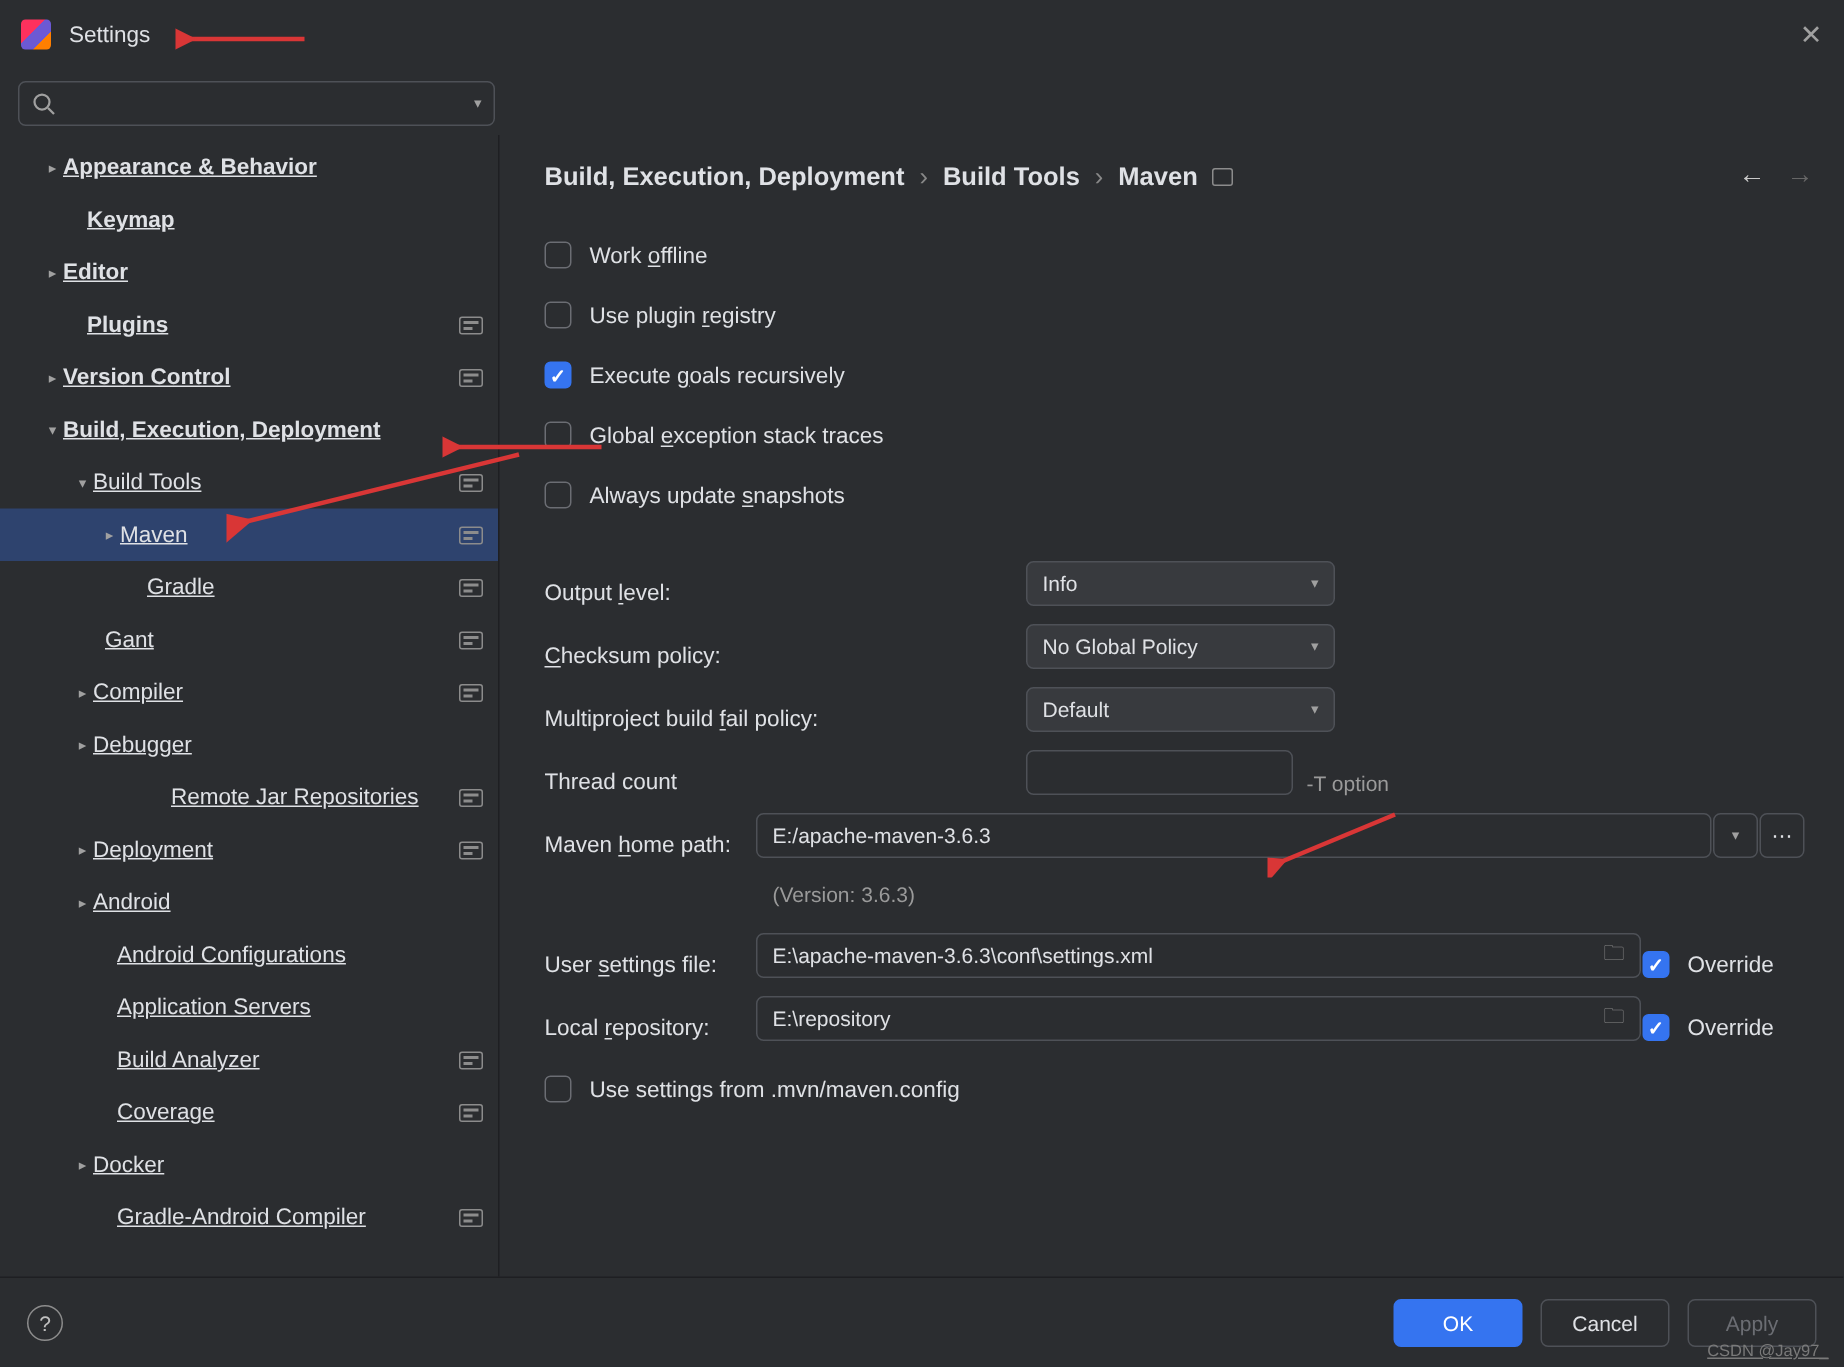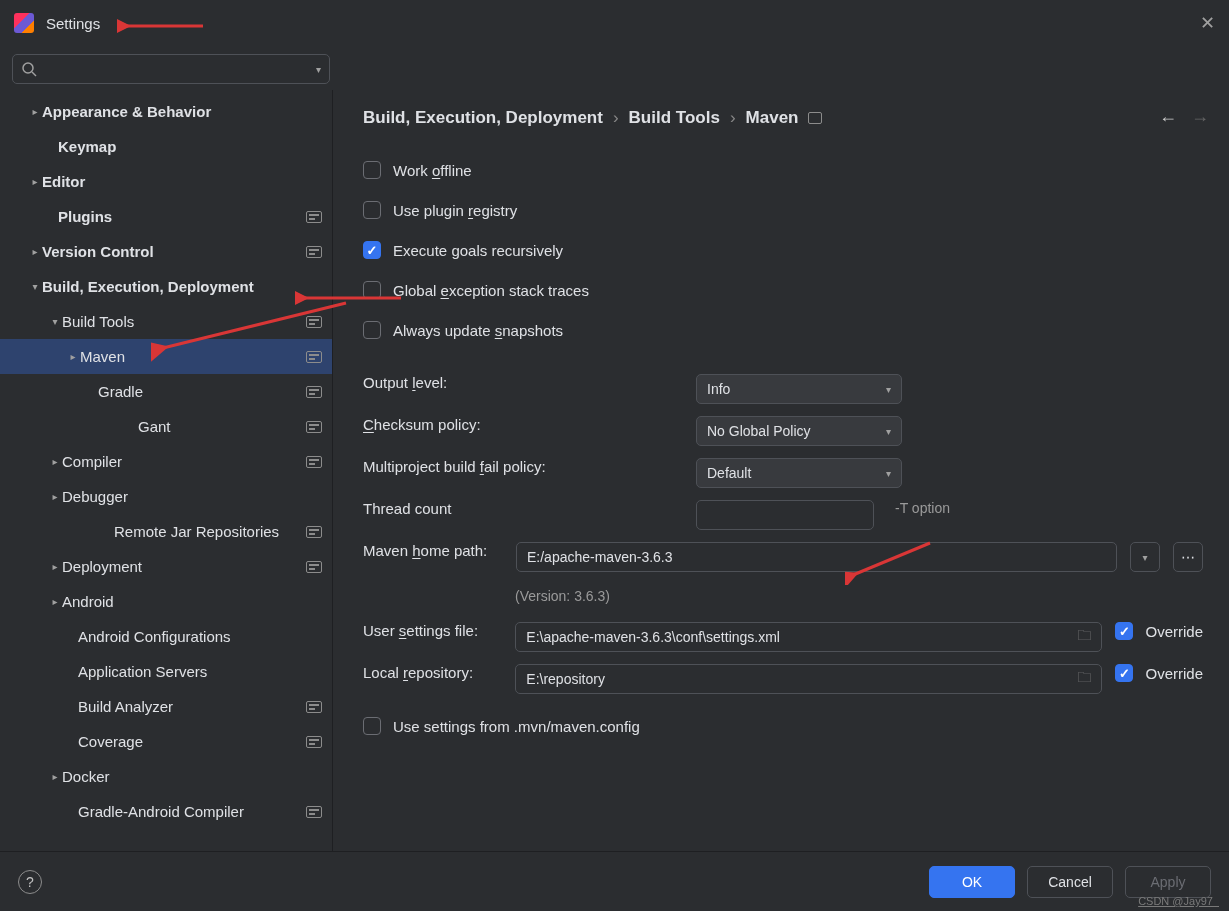--- a/index.html
+++ b/index.html
@@ -40,21 +40,21 @@
     overflow-y: auto; position: relative; padding-top: 4px;
   }
   .sidebar::-webkit-scrollbar { width: 6px; }
   .sidebar::-webkit-scrollbar-thumb { background: #4e5157; border-radius: 3px; }
   .tree-row {
     height: 35px; display: flex; align-items: center;
     padding-right: 10px; cursor: pointer; position: relative;
   }
   .tree-row.selected { background: #2e436e; }
   .tree-row .chev { width: 14px; display: inline-flex; justify-content: center; color: #a0a0a0; font-size: 10px; }
-  .tree-row .label { font-size: 15px; }
+  .tree-row .label { font-size: 15px; text-decoration: underline; }
   .tree-row.bold .label { font-weight: 600; }
   .tree-row .badge {
     margin-left: auto; width: 16px; height: 12px;
     border: 1px solid #8c8c8c; border-radius: 2px; position: relative;
   }
   .tree-row .badge::before { content:""; position:absolute; left:2px; top:2px; width:10px; height:2px; background:#8c8c8c; }
   .tree-row .badge::after { content:""; position:absolute; left:2px; bottom:2px; width:6px; height:2px; background:#8c8c8c; }
   
   .content { flex: 1; padding: 18px 26px 10px 30px; overflow-y: auto; position: relative; }
   .breadcrumbs { display: flex; align-items: center; gap: 10px; font-size: 17px; font-weight: 600; margin-bottom: 28px; }
@@ -65,21 +65,21 @@
   .form { display: flex; flex-direction: column; gap: 12px; max-width: 850px; }
   .check-row { display: flex; align-items: center; gap: 12px; height: 28px; }
   .cb {
     width: 18px; height: 18px; border: 1.5px solid #6b6d73; border-radius: 4px;
     display: inline-flex; align-items: center; justify-content: center;
   }
   .cb.checked { background: #3574f0; border-color: #3574f0; }
   .cb.checked::after { content: "✓"; color: #fff; font-size: 13px; font-weight: bold; }
   .check-row label { font-size: 15px; }
   u { text-decoration: underline; text-underline-offset: 2px; }
-  .field-row { display: flex; align-items: flex-start; gap: 13px; }
+  .field-row { display: flex; align-items: flex-end; gap: 1px; }
   .field-row .flabel { width: 320px; font-size: 15px; }
   .field-row.shorter .flabel { width: 140px; }
   .select {
     width: 206px; height: 30px; background: #383a3e;
     border: 1px solid #4e5157; border-radius: 5px;
     display: flex; align-items: center; padding: 0 10px;
     justify-content: space-between; cursor: pointer;
   }
   .select .caret { font-size: 10px; color: #a0a0a0; }
   .text-input {
@@ -182,21 +182,21 @@
       <div class="tree-row selected" style="padding-left: 66px;">
         <span class="chev">▸</span>
         <span class="label">Maven</span>
         <span class="badge"></span>
       </div>
       <div class="tree-row" style="padding-left: 84px;">
         <span class="chev"></span>
         <span class="label">Gradle</span>
         <span class="badge"></span>
       </div>
-      <div class="tree-row" style="padding-left: 108px; gap: 16px;">
+      <div class="tree-row" style="padding-left: 56px;">
         <span class="chev"></span>
         <span class="label">Gant</span>
         <span class="badge"></span>
       </div>
       <div class="tree-row" style="padding-left: 48px;">
         <span class="chev">▸</span>
         <span class="label">Compiler</span>
         <span class="badge"></span>
       </div>
       <div class="tree-row" style="padding-left: 48px;">

